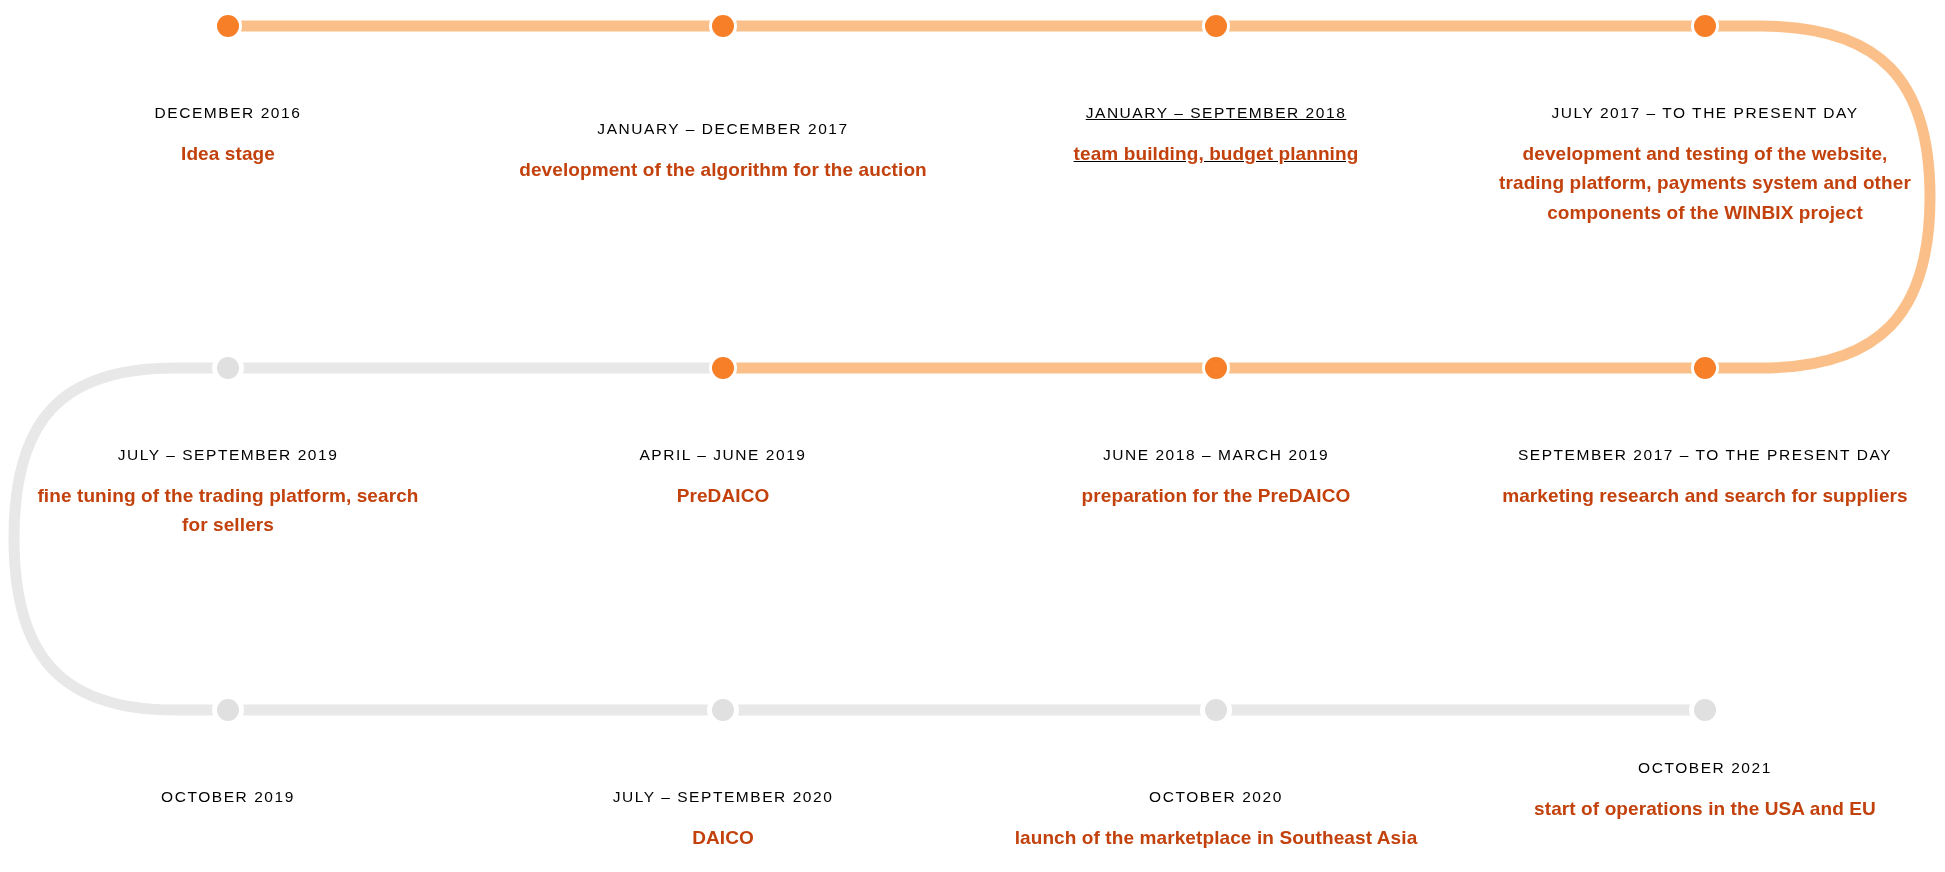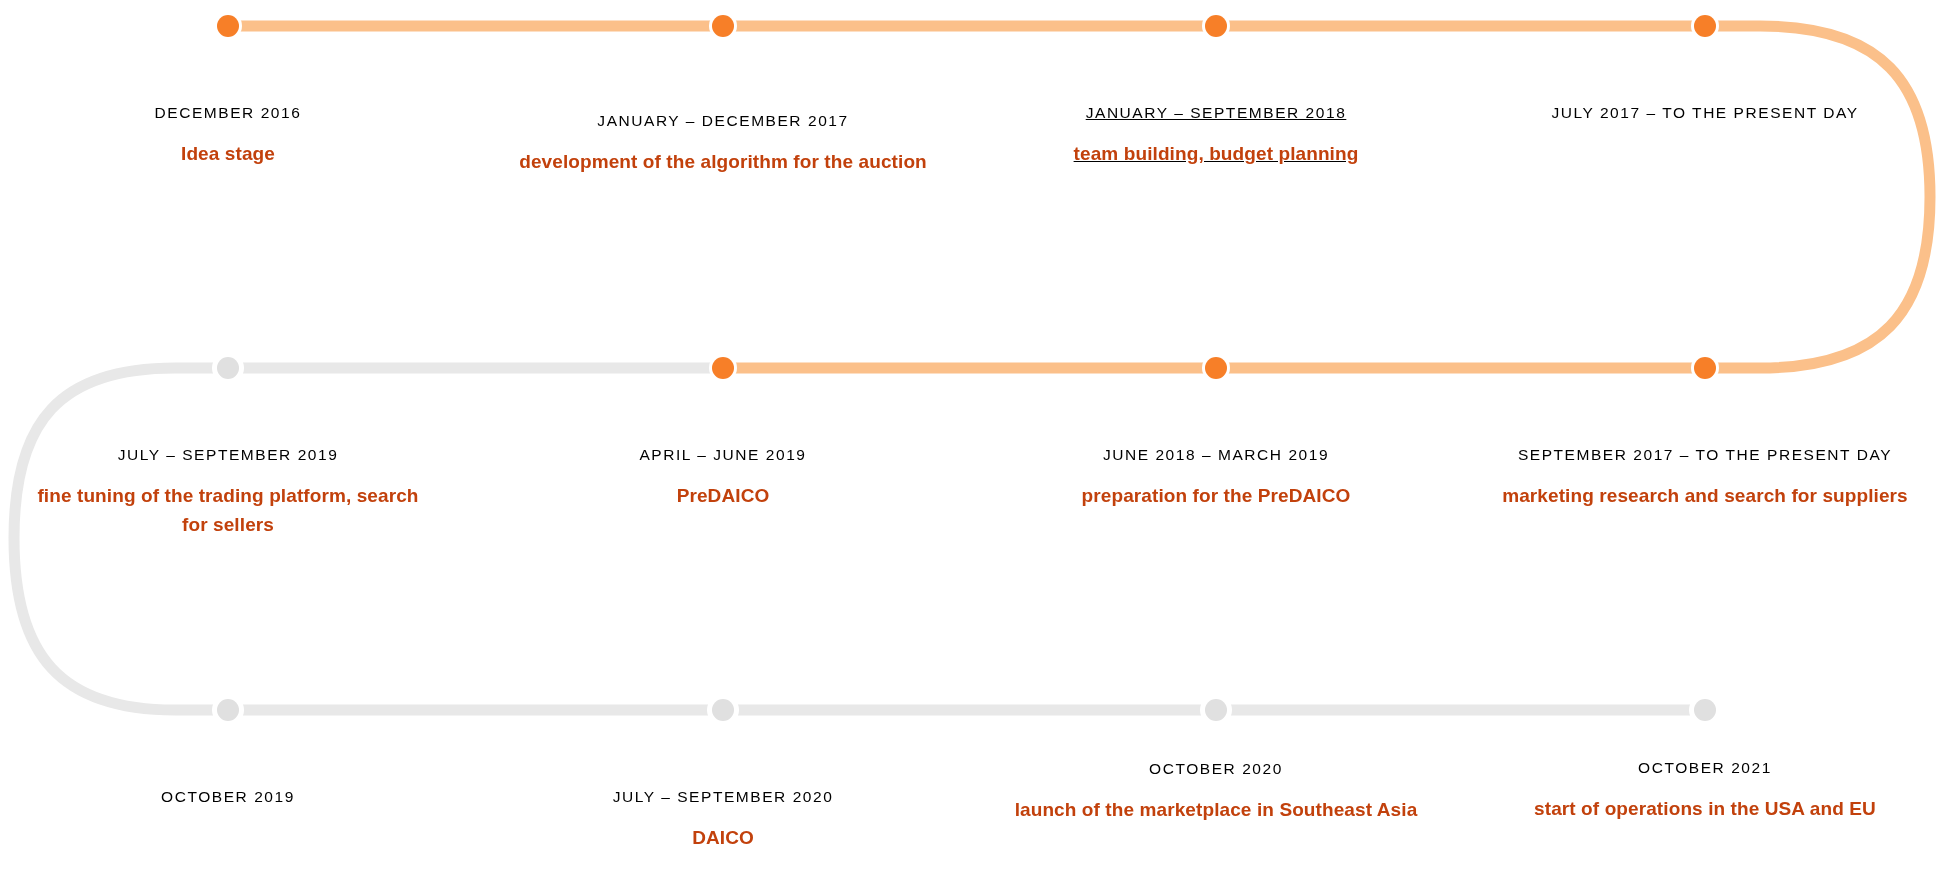--- a/index.html
+++ b/index.html
@@ -105,32 +105,33 @@
   <div class="dot inactive" style="left:228px; top:710px;"></div>
   <div class="dot inactive" style="left:723px; top:710px;"></div>
   <div class="dot inactive" style="left:1216px; top:710px;"></div>
   <div class="dot inactive" style="left:1705px; top:710px;"></div>
 
   <div class="milestone" style="left:228px; top:104px; width:420px;">
     <div class="m-date">DECEMBER 2016</div>
     <div class="m-title">Idea stage</div>
   </div>
 
-  <div class="milestone" style="left:723px; top:112px; width:470px;">
+  <div class="milestone" style="left:723px; top:120px; width:470px;">
     <div class="m-date">JANUARY – DECEMBER 2017</div>
     <div class="m-title">development of the algorithm for the auction</div>
   </div>
 
   <div class="milestone" style="left:1216px; top:104px; width:440px;text-decoration:underline;">
     <div class="m-date">JANUARY – SEPTEMBER 2018</div>
     <div class="m-title">team building, budget planning</div>
   </div>
 
   <div class="milestone" style="left:1705px; top:104px; width:412px;">
     <div class="m-date">JULY 2017 – TO THE PRESENT DAY</div>
+    <div class="m-title">development and testing of the website, trading platform, payments system and other components of the WINBIX project</div>
   </div>
 
   <div class="milestone" style="left:228px; top:446px; width:412px;">
     <div class="m-date">JULY – SEPTEMBER 2019</div>
     <div class="m-title">fine tuning of the trading platform, search for sellers</div>
   </div>
 
   <div class="milestone" style="left:723px; top:446px; width:420px;">
     <div class="m-date">APRIL – JUNE 2019</div>
     <div class="m-title">PreDAICO</div>
@@ -148,21 +149,21 @@
 
   <div class="milestone" style="left:228px; top:788px; width:420px;">
     <div class="m-date">OCTOBER 2019</div>
   </div>
 
   <div class="milestone" style="left:723px; top:788px; width:420px;">
     <div class="m-date">JULY – SEPTEMBER 2020</div>
     <div class="m-title">DAICO</div>
   </div>
 
-  <div class="milestone" style="left:1216px; top:760px; width:470px;">
+  <div class="milestone" style="left:1216px; top:788px; width:470px;">
     <div class="m-date">OCTOBER 2020</div>
     <div class="m-title">launch of the marketplace in Southeast Asia</div>
   </div>
 
   <div class="milestone" style="left:1705px; top:759px; width:440px;">
     <div class="m-date">OCTOBER 2021</div>
     <div class="m-title">start of operations in the USA and EU</div>
   </div>
 
 </div>

